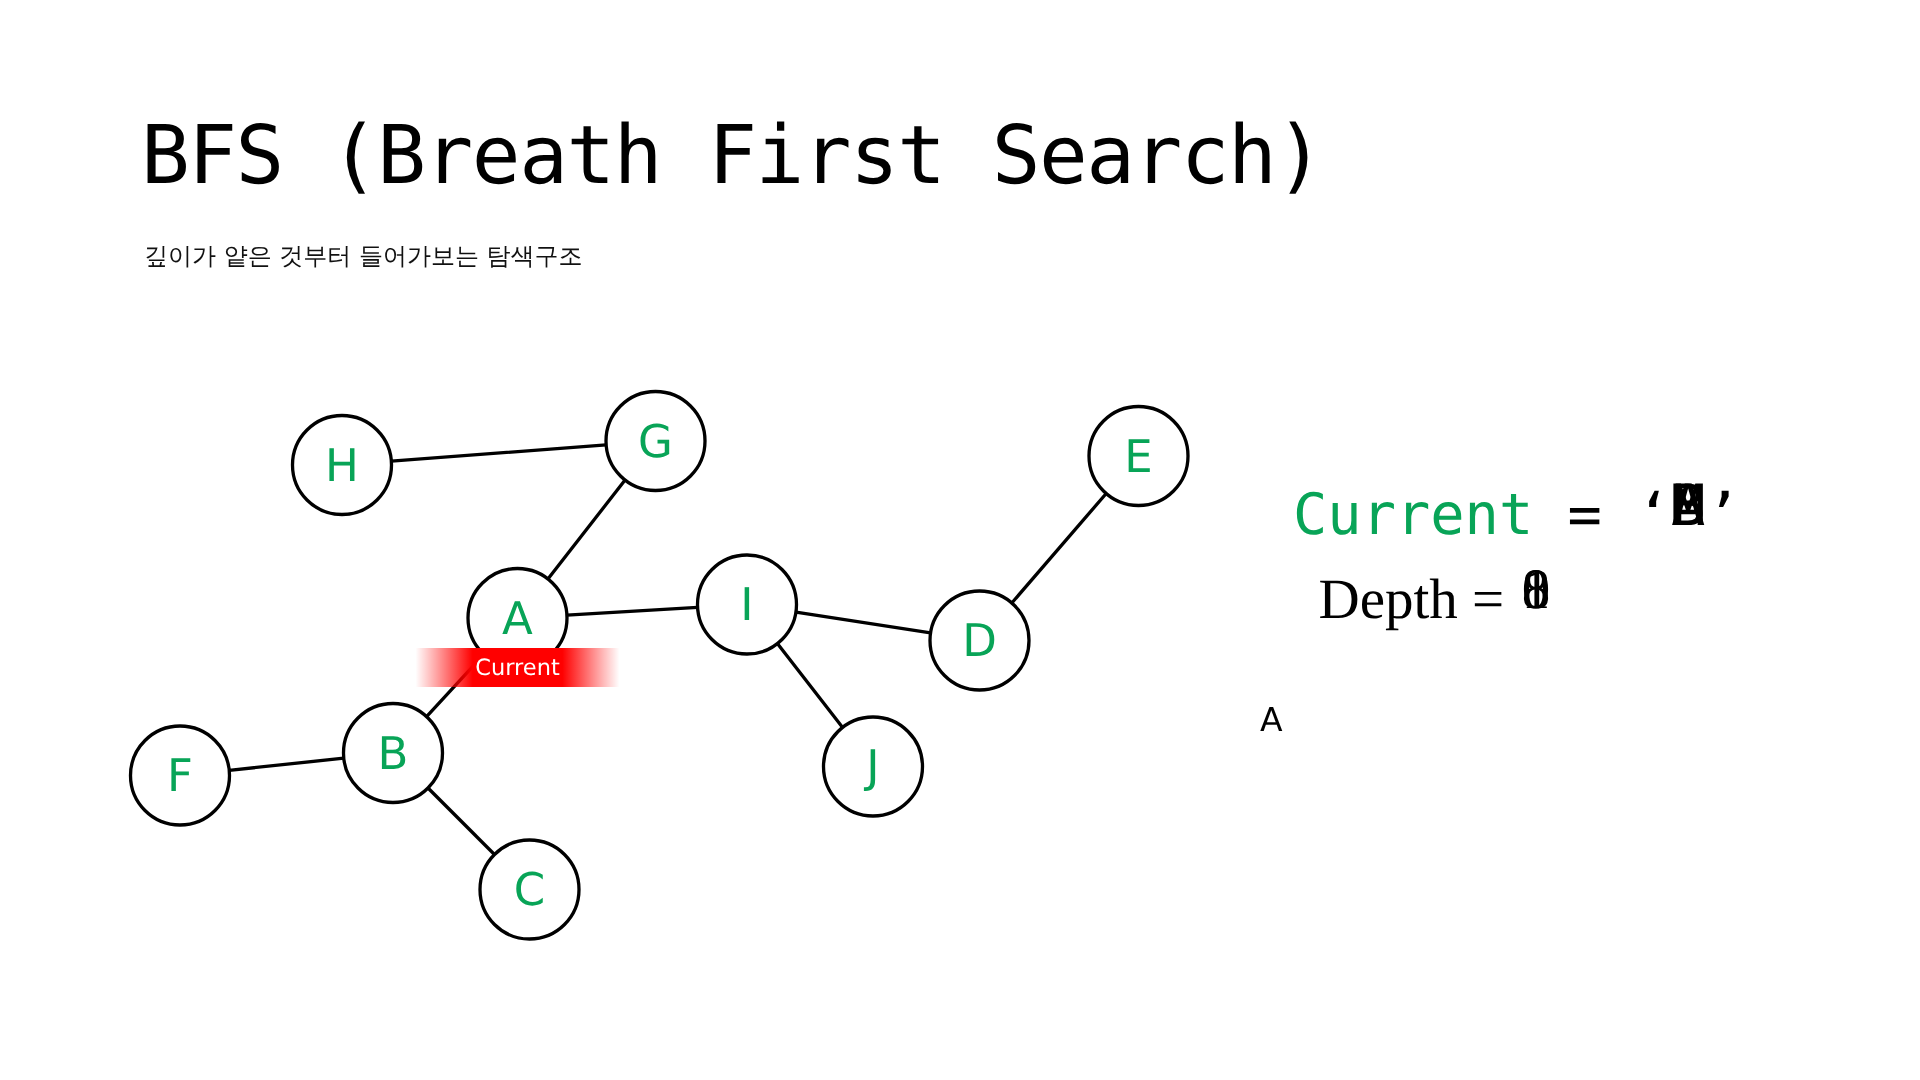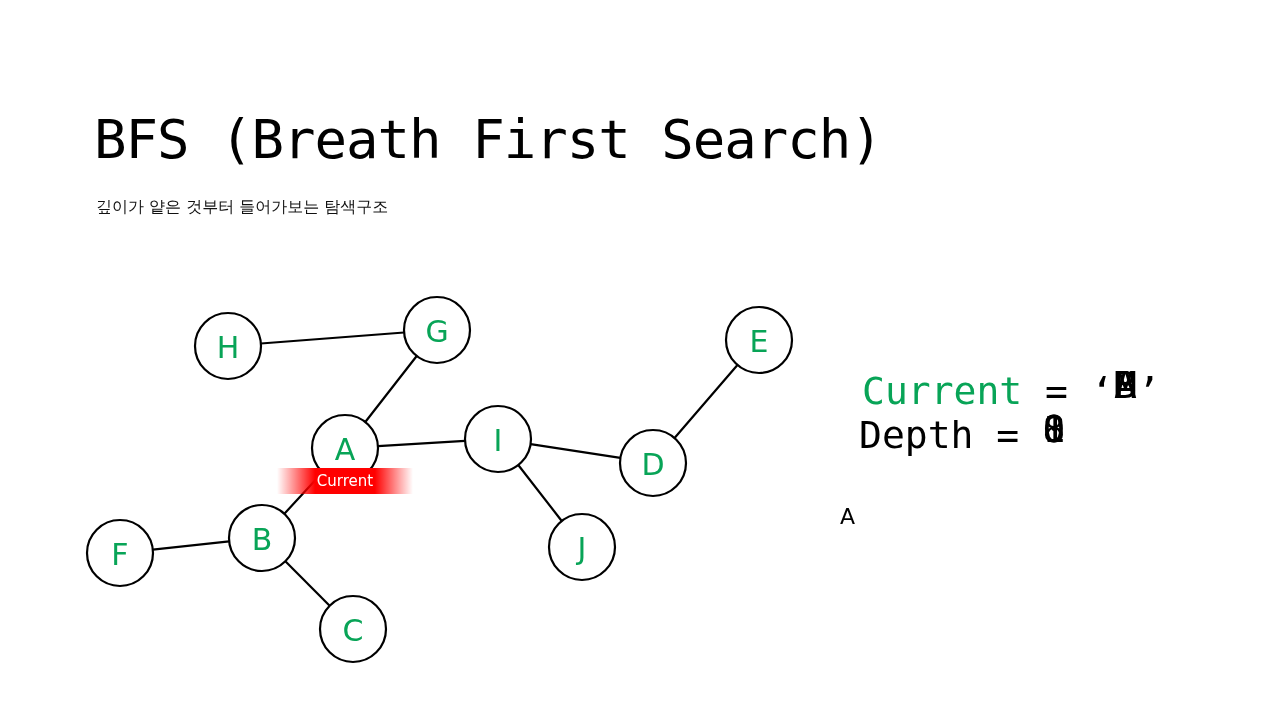--- a/index.html
+++ b/index.html
@@ -14,21 +14,20 @@
     font-family: "DejaVu Sans", sans-serif;
     position: relative;
   }
 
   #slide {
     position: absolute;
     left: 0; top: 0;
     width: 1280px;
     height: 580px;
     background: #ffffff;
-    margin-top: 36px;
   }
 
   
   #title {
     position: absolute;
     left: 94px;
     top: 77px;
     font-family: "DejaVu Sans Mono", monospace;
     font-size: 54px;
     font-weight: 400;
@@ -117,31 +116,32 @@
   }
   .status-line {
     position: absolute;
     font-family: "DejaVu Sans Mono", monospace;
     font-size: 38px;
     line-height: 1;
     white-space: nowrap;
   }
   #status-current {
     left: 7px;
-    top: 18px;
+    top: 6px;
     color: #08a457;
   }
   #status-current .eq,
   #status-current .val-wrap {
     color: #000000;
   }
   #status-depth {
-    left: 4px;
+    left: 24px;
     top: 62px;
     color: #000000;
+    font-family: Liberation Serif, serif;
   }
   .val-wrap {
     position: relative;
     display: inline-block;
     vertical-align: baseline;
   }
   
   .stack {
     position: relative;
     display: inline-block;

